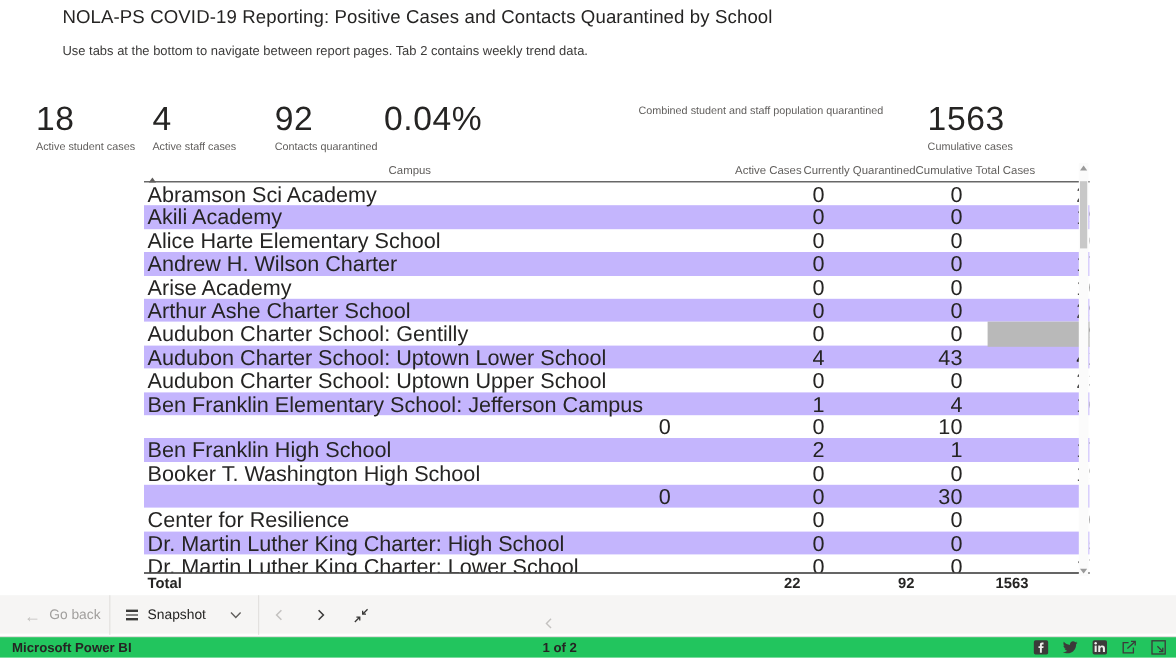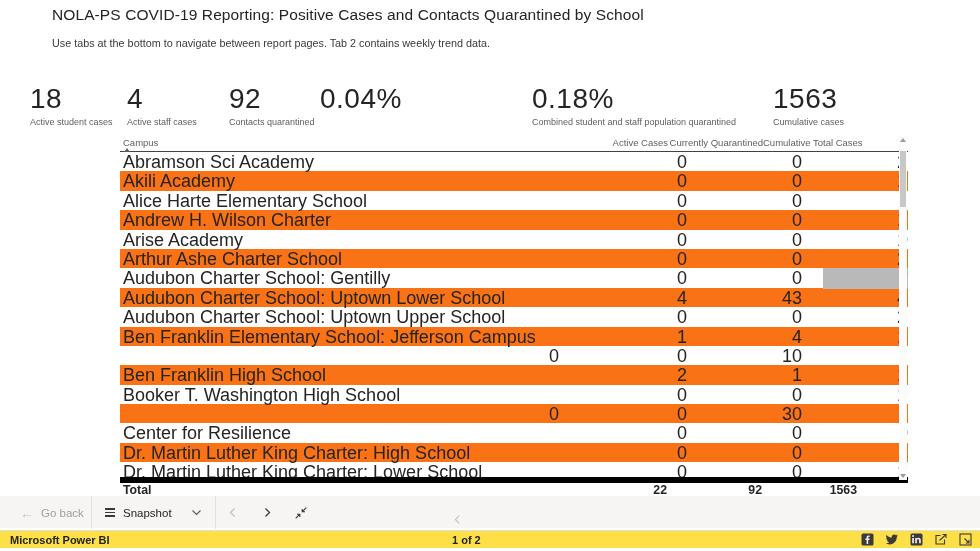--- a/index.html
+++ b/index.html
@@ -21,31 +21,31 @@
   .kpi3 { left:229px; width:140px; }
   .kpi4 { left:320px; width:290px; }
   .kpi5 { left:532px; width:290px; }
   .kpi6 { left:773px; width:140px; }
 
   
   .tbl { position:absolute; left:120px; top:134px; width:788px; height:359px; }
   .tbl-grid { display:grid; grid-template-columns:440px 108px 95px 95px; align-items:center; }
   .thead { height:18px; border-bottom:1px solid #424242; font-size:9.5px; color:#605e5c; }
   .th { white-space:nowrap; }
-  .th-campus { padding-left:3px; position:relative; }
+  .th-campus { padding-left:3px; position:relative;text-align:center; }
   .th-num { text-align:right; }
   .sort-arrow { position:absolute; left:4px; top:11px; width:0; height:0;
     border-left:3px solid transparent; border-right:3px solid transparent; border-bottom:4px solid #605e5c; }
   .tbody { height:325px; overflow:hidden; }
   .trow { height:19.4px; font-size:18px;gap:20px; }
-  .trow.alt { background:#f97316; }
+  .trow.alt { background:#c4b5fd; }
   .cell-campus { padding-left:3px; white-space:nowrap; overflow:hidden; }
   .cell-num { text-align:right; padding-right:1px; }
   .cell-num.hl { background:#b9b9b9; height:100%; line-height:19.4px; }
-  .trow-total { height:16px; border-top:6px solid #000000; font-weight:bold; font-size:12.3px; }
+  .trow-total { height:16px; border-top:1px solid #000000; font-weight:bold; font-size:12.3px; }
 
   
   .vscroll { position:absolute; left:779px; top:2px; width:8px; height:344px; background:#fbfbfb; }
   .vscroll .arr { position:absolute; left:1px; width:0; height:0; border-left:3px solid transparent; border-right:3px solid transparent; }
   .arr-up   { top:2px;  border-bottom:4px solid #9a9a9a; }
   .arr-down { bottom:2px; border-top:4px solid #9a9a9a; }
   .vthumb { position:absolute; left:1px; top:15px; width:6px; height:56px; background:#c8c8c8; }
 
   
   .toolbar { position:absolute; left:0; top:496px; width:980px; height:33px; background:#f6f5f4; border-bottom:1px solid #ffffff; }
@@ -56,21 +56,21 @@
   .snapshot { left:105px; color:#252423;justify-content:space-between; }
   .list-icon { display:inline-block; margin-right:8px; }
   .list-icon span { display:block; width:10px; height:1.4px; background:#3b3a39; margin:2px 0; }
   .chev { display:inline-flex; align-items:center; }
   .tb-chevdown { left:190px; }
   .tb-prev { left:226px; }
   .tb-next { left:261px; }
   .tb-collapse { left:294px; }
 
   
-  .footer { position:absolute; left:0; top:530px; width:980px; height:18px; background:#fde047; border-top:1px solid #e1dfdd; display:flex; align-items:center; }
+  .footer { position:absolute; left:0; top:530px; width:980px; height:18px; background:#22c55e; border-top:1px solid #e1dfdd; display:flex; align-items:center; }
   .brand { position:absolute; left:10px; font-size:11px; font-weight:bold; color:#252423; }
   .pager { position:absolute; left:452px; display:flex; align-items:flex-start; gap:9px;flex-direction:column; }
   .pager-label { font-size:11px; font-weight:bold; color:#252423; }
   .social { position:absolute; right:8px; display:flex; align-items:center; gap:11px; }
   .social svg { display:block; }
 </style>
 </head>
 <body>
 
 <div class="rpt-title">NOLA-PS COVID-19 Reporting: Positive Cases and Contacts Quarantined by School</div>
@@ -85,21 +85,20 @@
   <div class="kpi-label">Active staff cases</div>
 </div>
 <div class="kpi kpi3">
   <div class="kpi-value">92</div>
   <div class="kpi-label">Contacts quarantined</div>
 </div>
 <div class="kpi kpi4">
   <div class="kpi-value">0.04%</div>
 </div>
 <div class="kpi kpi5">
-  <div class="kpi-value">0.18%</div>
   <div class="kpi-label">Combined student and staff population quarantined</div>
 </div>
 <div class="kpi kpi6">
   <div class="kpi-value">1563</div>
   <div class="kpi-label">Cumulative cases</div>
 </div>
 
 <div class="tbl">
   <div class="thead tbl-grid">
     <div class="th th-campus">

